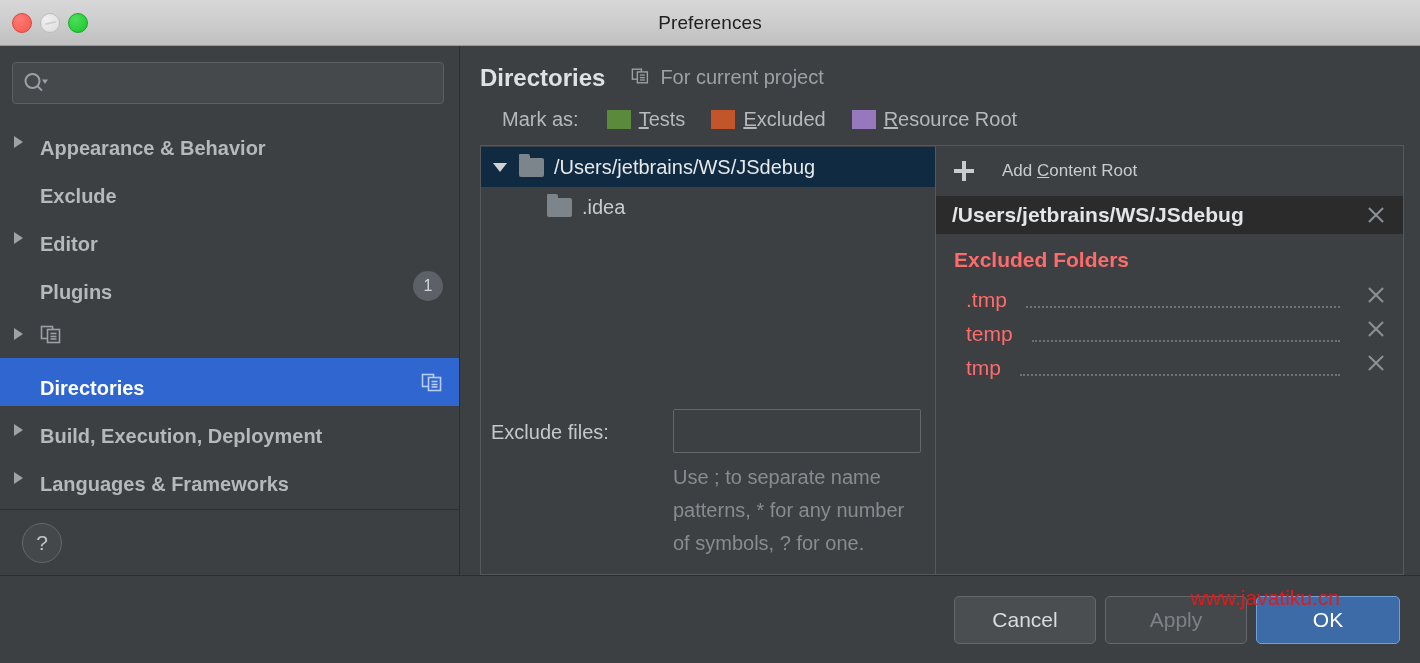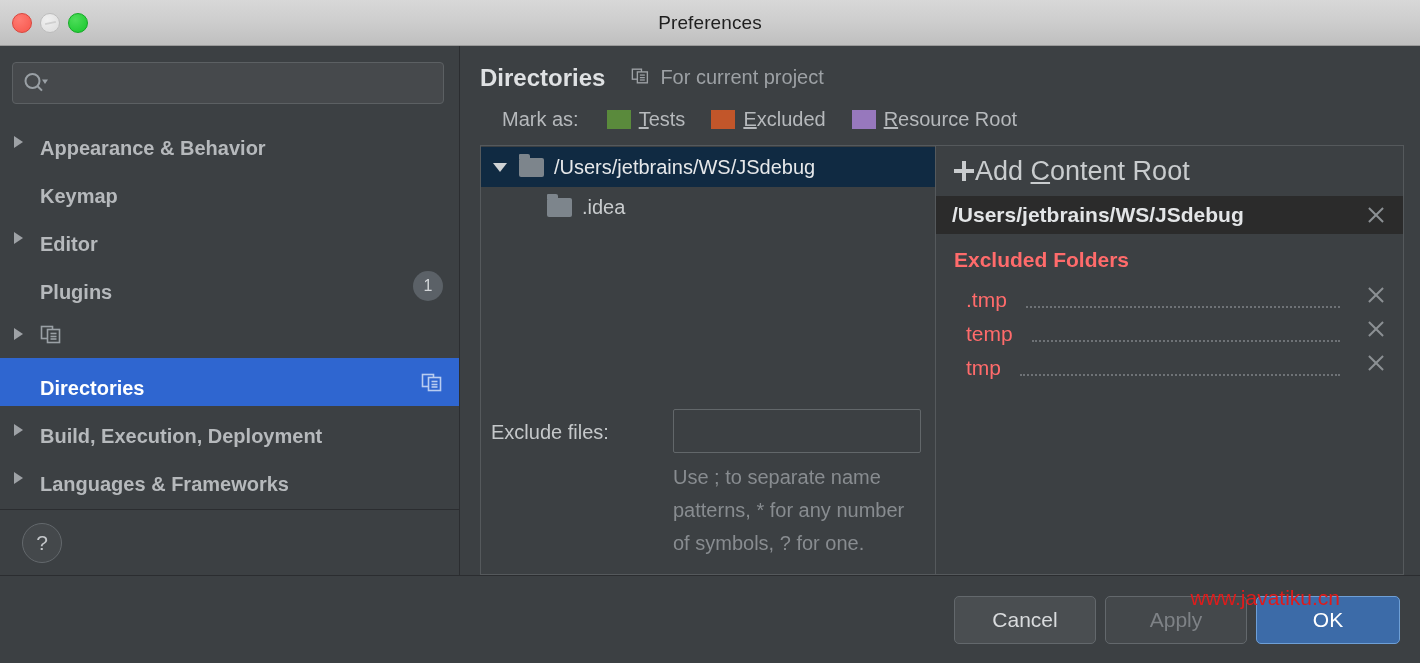--- a/index.html
+++ b/index.html
@@ -325,23 +325,23 @@
     display: flex;
     flex-direction: column;
     min-width: 0;
     background: #3c4043;
   }
   .add-root {
     height: 50px;
     flex: 0 0 50px;
     display: flex;
     align-items: center;
-    gap: 1px;
+    gap: 28px;
     padding-left: 18px;
-    font-size: 27px;
+    font-size: 17px;
     color: #c9ccce;
     cursor: default;
   }
   .plus-ico {
     position: relative;
     width: 20px; height: 20px;
     flex: 0 0 20px;
   }
   .plus-ico::before, .plus-ico::after {
     content: "";
@@ -488,21 +488,21 @@
 
         <div class="nav-item">
           <span class="nav-arrow">
               <i></i>
             </span>
           <span class="nav-label">Appearance &amp; Behavior</span>
         </div>
 
         <div class="nav-item">
           <span class="nav-arrow"></span>
-          <span class="nav-label">Keymap</span>
+          <span class="nav-label">Exclude</span>
         </div>
 
         <div class="nav-item">
           <span class="nav-arrow">
               <i></i>
             </span>
           <span class="nav-label">Editor</span>
         </div>
 
         <div class="nav-item">

